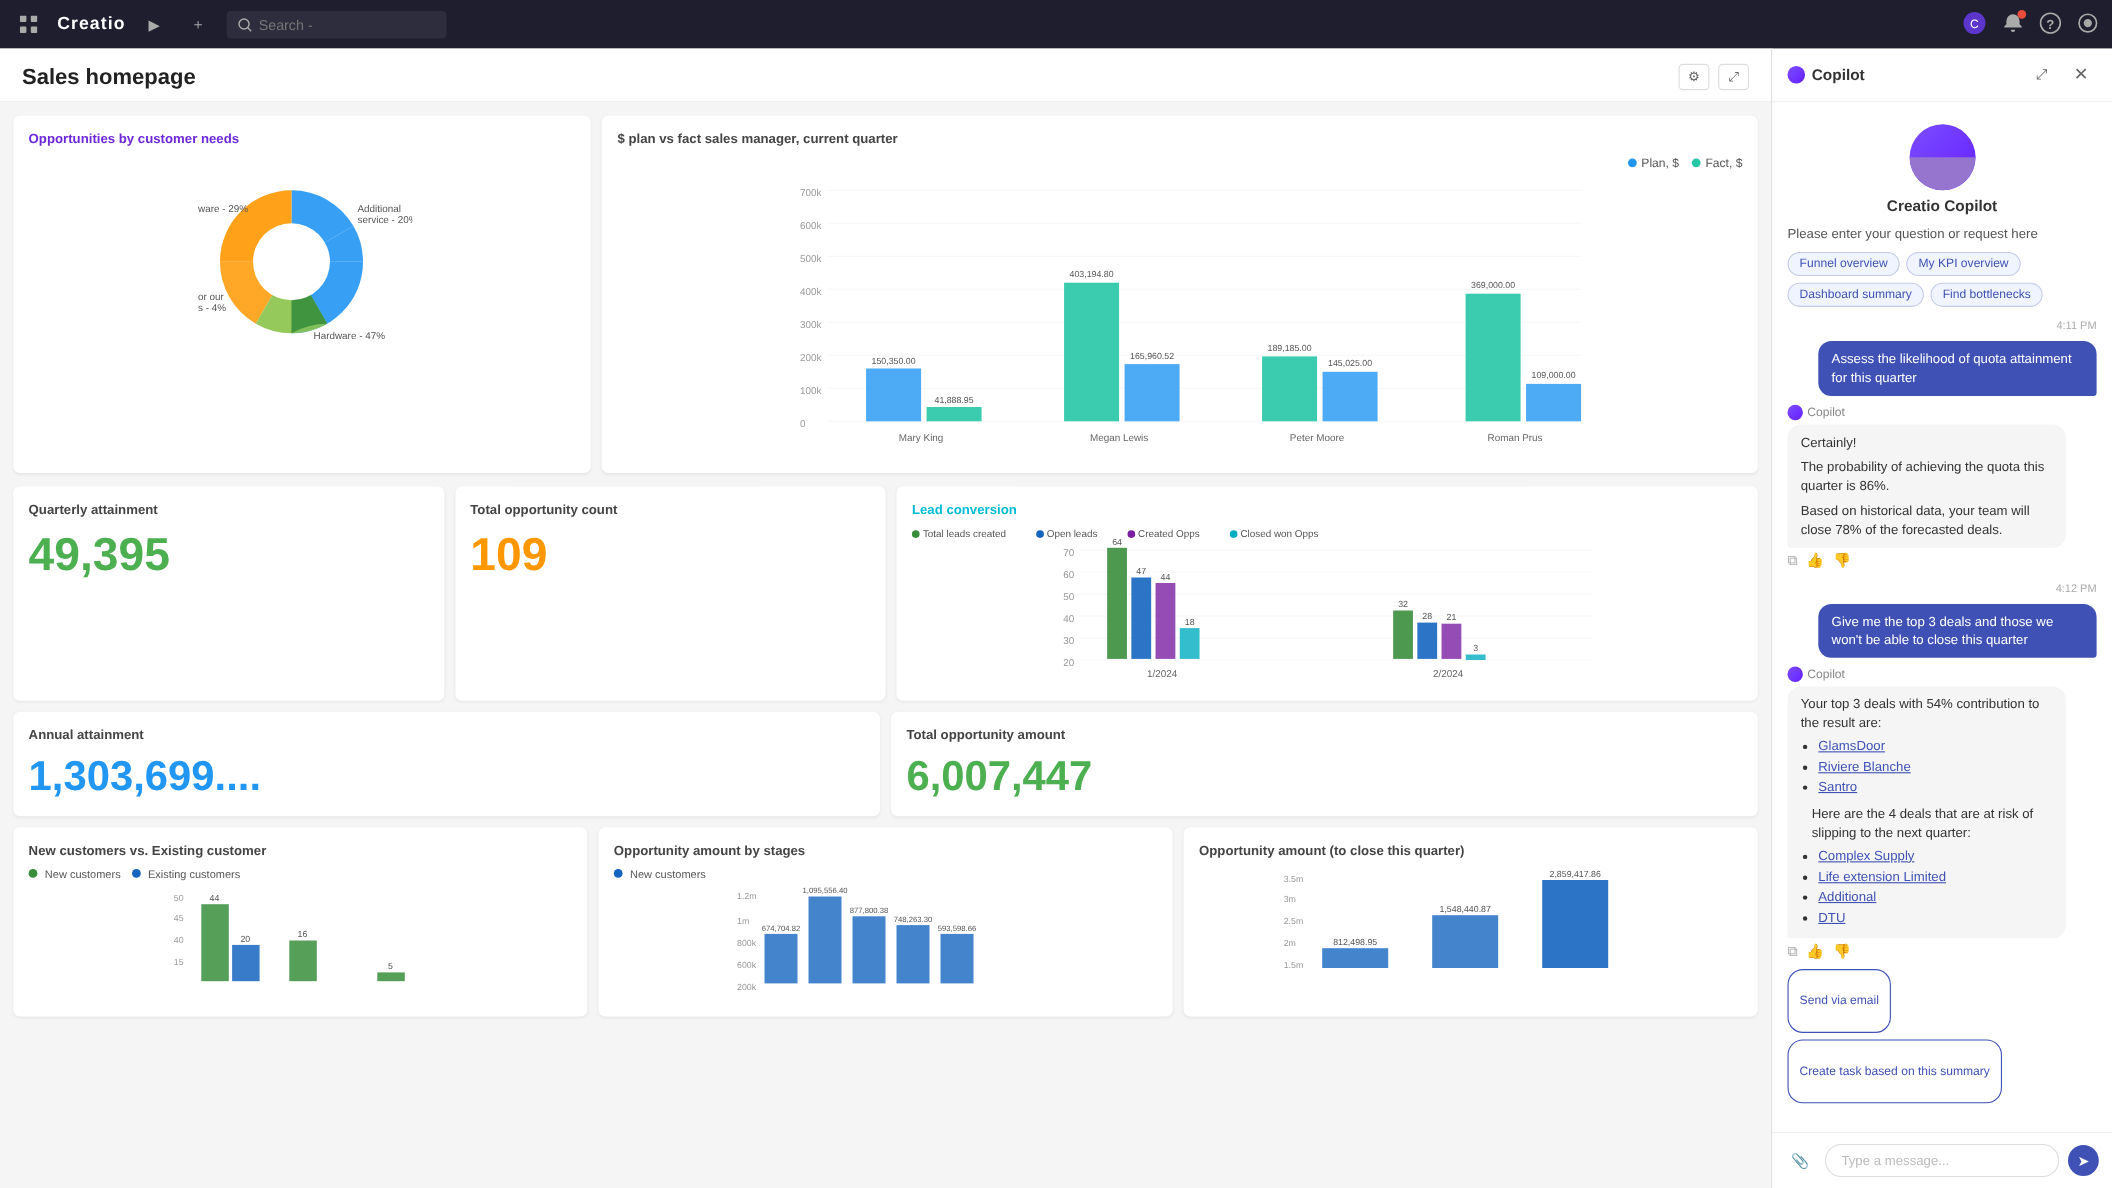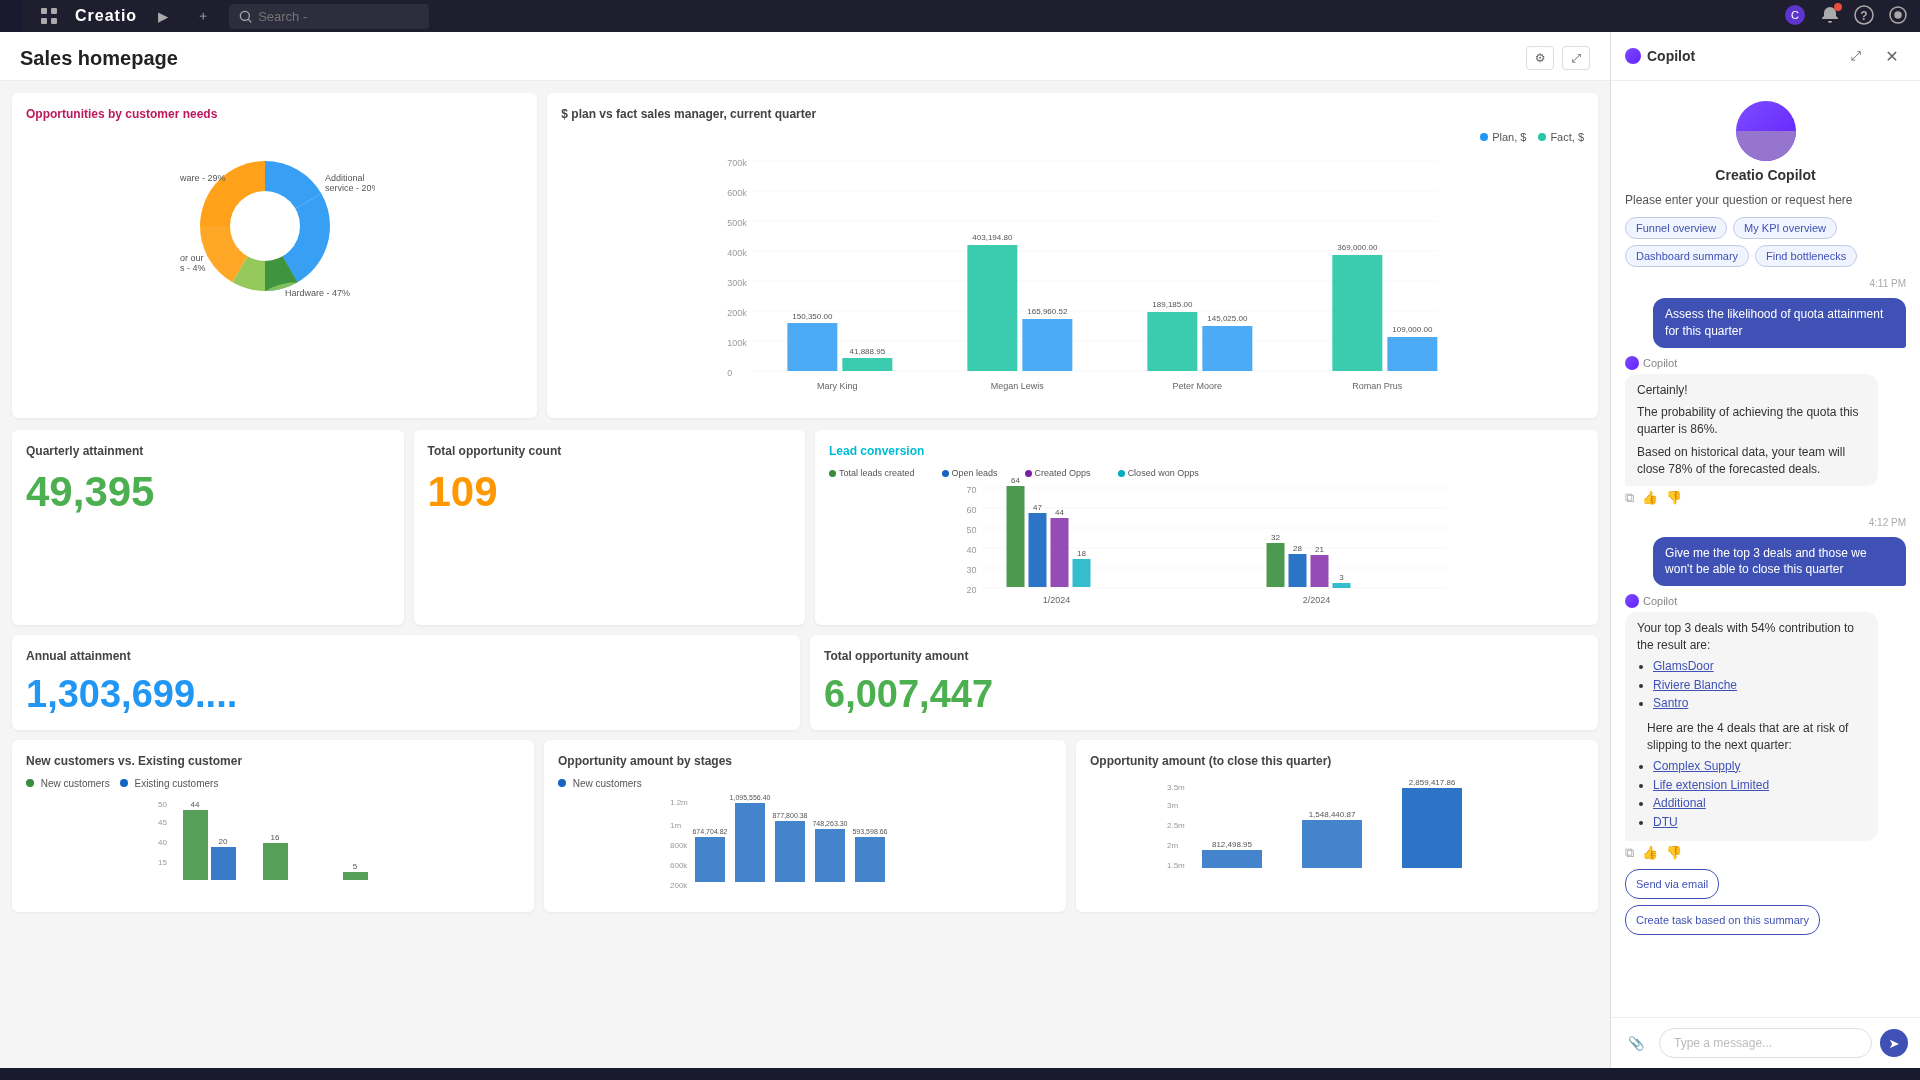--- a/index.html
+++ b/index.html
@@ -1,27 +1,26 @@
 <!DOCTYPE html>
 <html><head>
   <meta charset="utf-8">
   <style>
     * { box-sizing: border-box; margin: 0; padding: 0; }
     body { font-family: 'Segoe UI', Arial, sans-serif; background: #1a1a2e; color: #333; font-size: 13px; overflow: hidden; height: 1080px; width: 1920px; }
 
     
     .top-nav {
       background: #1e1e2e;
-      height: 32px;
+      height: 44px;
       display: flex;
       align-items: center;
       padding: 0 12px;
       gap: 12px;
       color: #ccc;
-      margin-left: 23px;
     }
     .nav-logo { color: #fff; font-size: 16px; font-weight: bold; letter-spacing: 1px; }
     .nav-icon-btn { background: none; border: none; color: #aaa; cursor: pointer; width: 28px; height: 28px; display: flex; align-items: center; justify-content: center; border-radius: 4px; }
     .search-bar {
       background: #2d2d3e;
       border: none;
       border-radius: 4px;
       color: #ccc;
       padding: 5px 10px;
       width: 200px;
@@ -87,21 +86,21 @@
       gap: 10px;
     }
 
     .card {
       background: #fff;
       border-radius: 6px;
       padding: 14px;
       box-shadow: 0 1px 3px rgba(0,0,0,0.06);
     }
     .card-title { font-size: 12px; font-weight: 600; color: #444; margin-bottom: 10px; }
-    .card-title.accent { color: #be185d; }
+    .card-title.accent { color: #6d28d9; }
     .card-title.accent2 { color: #00BCD4; }
     .bar-chart-legend { display: flex; gap: 12px; font-size: 11px; color: #555; margin-bottom: 8px; justify-content: flex-end; }
     .legend-dot { width: 8px; height: 8px; border-radius: 50%; display: inline-block; margin-right: 4px; }
 
     
     .kpi-number { font-size: 42px; font-weight: 700; }
     .kpi-number.green { color: #4CAF50; }
     .kpi-number.orange { color: #FF9800; }
 
     
@@ -191,21 +190,21 @@
     .msg-bubble ul li { margin-bottom: 2px; }
     .msg-bubble a { color: #3f51b5; text-decoration: underline; cursor: pointer; }
     .feedback-row { display: flex; gap: 8px; margin-top: 4px; }
     .feedback-btn { background: none; border: none; color: #aaa; cursor: pointer; font-size: 13px; }
 
     
     .action-btns { display: flex; gap: 6px; flex-wrap: wrap; }
     .action-btn {
       border: 1px solid #3f51b5;
       border-radius: 14px;
-      padding: 8px 10px;
+      padding: 22px 10px;
       font-size: 11px;
       color: #3f51b5;
       background: none;
       cursor: pointer;
     }
 
     
     .copilot-input-area {
       border-top: 1px solid #eee;
       padding: 10px 12px;

